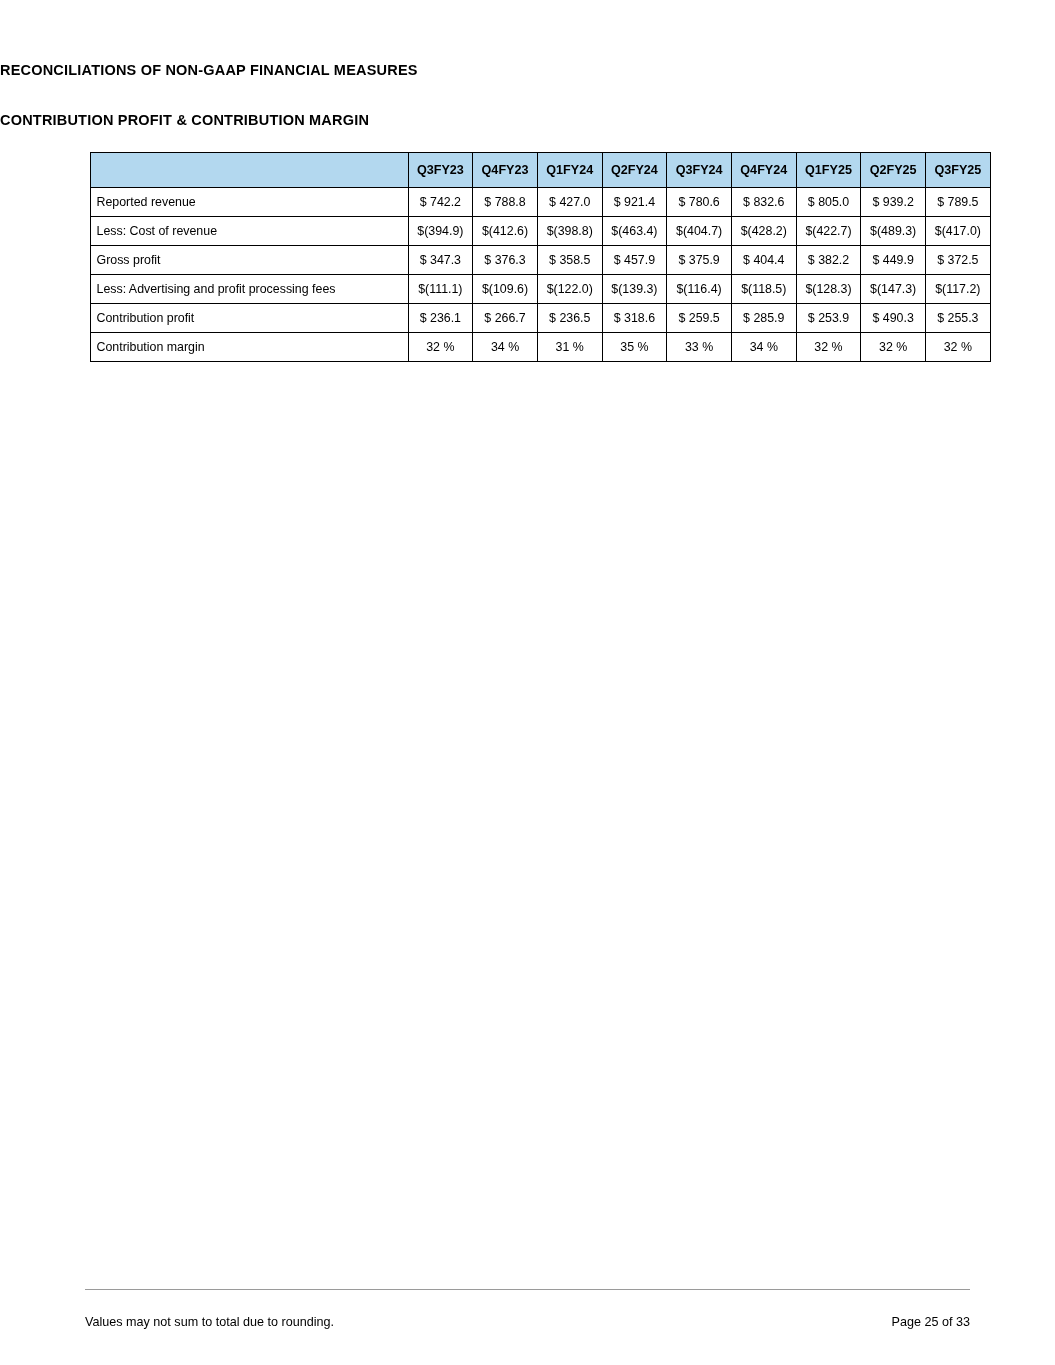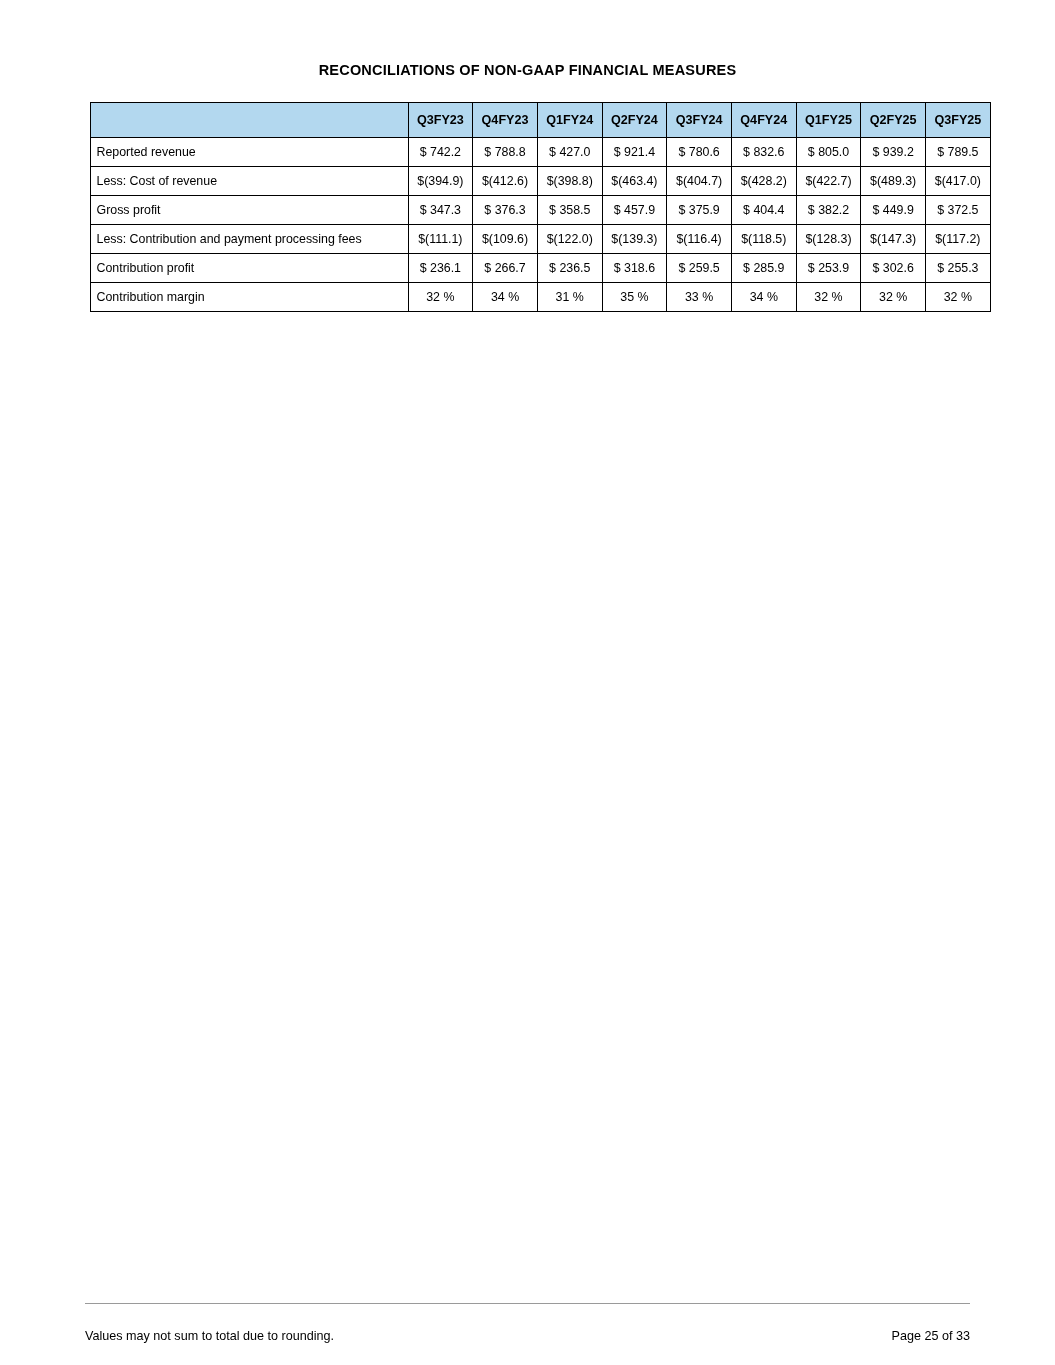--- a/index.html
+++ b/index.html
@@ -15,21 +15,21 @@
     position: relative;
     overflow: hidden;
   }
   .page {
     position: relative;
     width: 1055px;
     height: 1365px;
     box-sizing: border-box;
   }
   .title-block {
-    text-align: center;
+    text-align: left;
     padding-top: 62px;
   }
   .doc-title {
     font-size: 14.5px;
     font-weight: bold;
     letter-spacing: 0.2px;
     margin: 0;
   }
   .sub-title {
     font-size: 14.5px;
@@ -86,21 +86,21 @@
   }
   td.pct {
     text-align: center;
     padding-right: 8px;
   }
   .footer {
     position: absolute;
     left: 0;
     right: 0;
     bottom: 0;
-    height: 62px;
+    height: 76px;
   }
   .footer-rule {
     position: absolute;
     top: 0;
     left: 85px;
     right: 85px;
     border-top: 1px solid #9a9a9a;
   }
   .footer-text {
     position: absolute;
@@ -115,20 +115,21 @@
     font-size: 12.6px;
   }
 </style>
 </head>
 <body>
 
 <div class="page">
 
   <div class="title-block">
     <h1 class="doc-title">RECONCILIATIONS OF NON-GAAP FINANCIAL MEASURES</h1>
+    <h2 class="sub-title">CONTRIBUTION PROFIT &amp; CONTRIBUTION MARGIN</h2>
   </div>
 
   <div class="table-wrap">
     <table class="fin">
       <colgroup>
         <col class="label-col">
         <col class="data-col">
           <col class="data-col">
           <col class="data-col">
         <col class="data-col">
@@ -187,42 +188,42 @@
           <td class="num">$  358.5</td>
           <td class="num">$  457.9</td>
           <td class="num">$  375.9</td>
           <td class="num">$  404.4</td>
           <td class="num">$  382.2</td>
           <td class="num">$  449.9</td>
           <td class="num">$  372.5</td>
         </tr>
 
         <tr>
-          <td class="label-cell">Less: Contribution and payment processing fees</td>
+          <td class="label-cell">Less: Advertising and profit processing fees</td>
           <td class="num">$(111.1)</td>
           <td class="num">$(109.6)</td>
           <td class="num">$(122.0)</td>
           <td class="num">$(139.3)</td>
           <td class="num">$(116.4)</td>
           <td class="num">$(118.5)</td>
           <td class="num">$(128.3)</td>
           <td class="num">$(147.3)</td>
           <td class="num">$(117.2)</td>
         </tr>
 
         <tr>
           <td class="label-cell">Contribution profit</td>
           <td class="num">$  236.1</td>
           <td class="num">$  266.7</td>
           <td class="num">$  236.5</td>
           <td class="num">$  318.6</td>
           <td class="num">$  259.5</td>
           <td class="num">$  285.9</td>
           <td class="num">$  253.9</td>
-          <td class="num">$  302.6</td>
+          <td class="num">$  490.3</td>
           <td class="num">$  255.3</td>
         </tr>
 
         <tr>
           <td class="label-cell">Contribution margin</td>
           <td class="pct">32 %</td>
           <td class="pct">34 %</td>
           <td class="pct">31 %</td>
           <td class="pct">35 %</td>
           <td class="pct">33 %</td>

